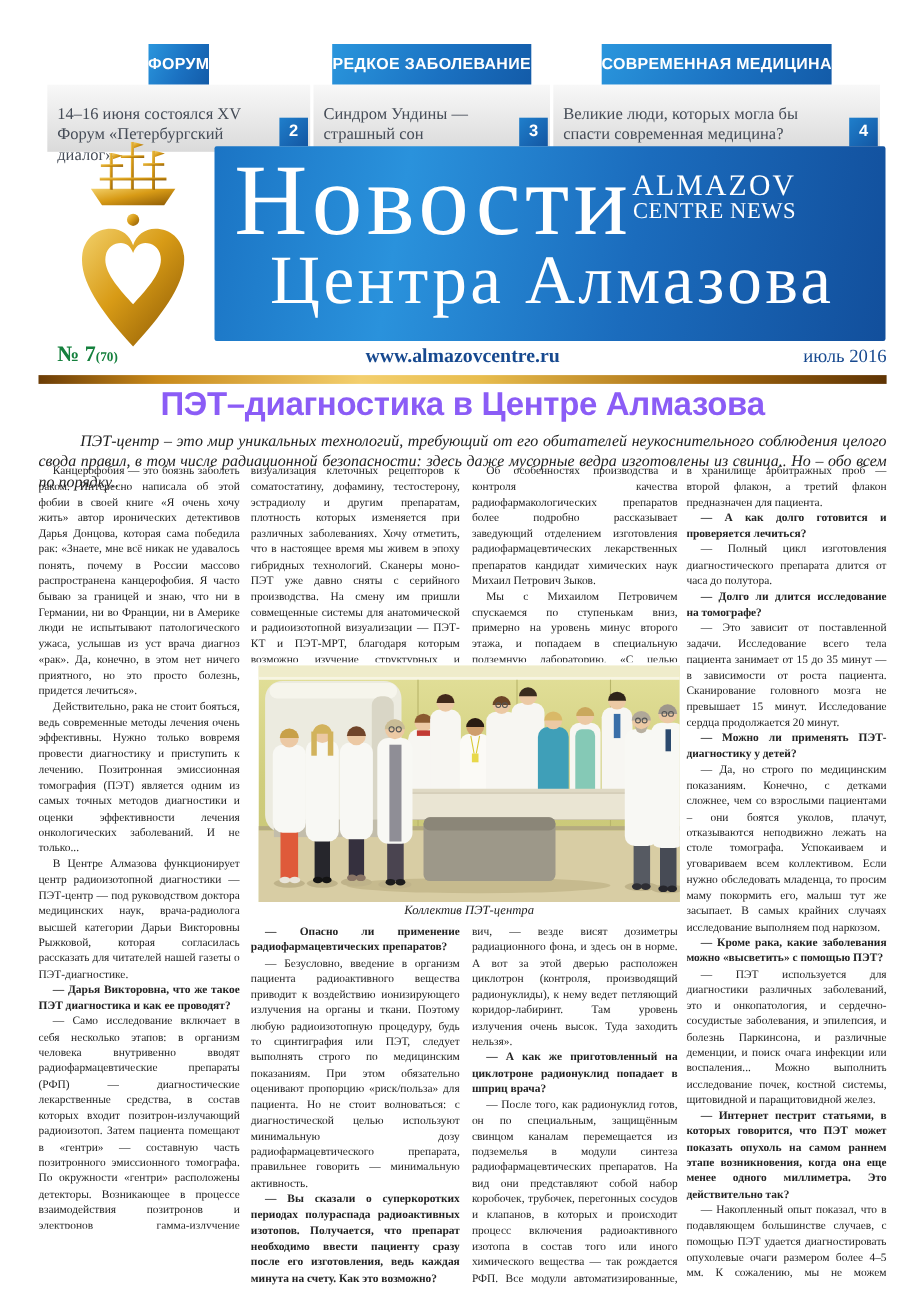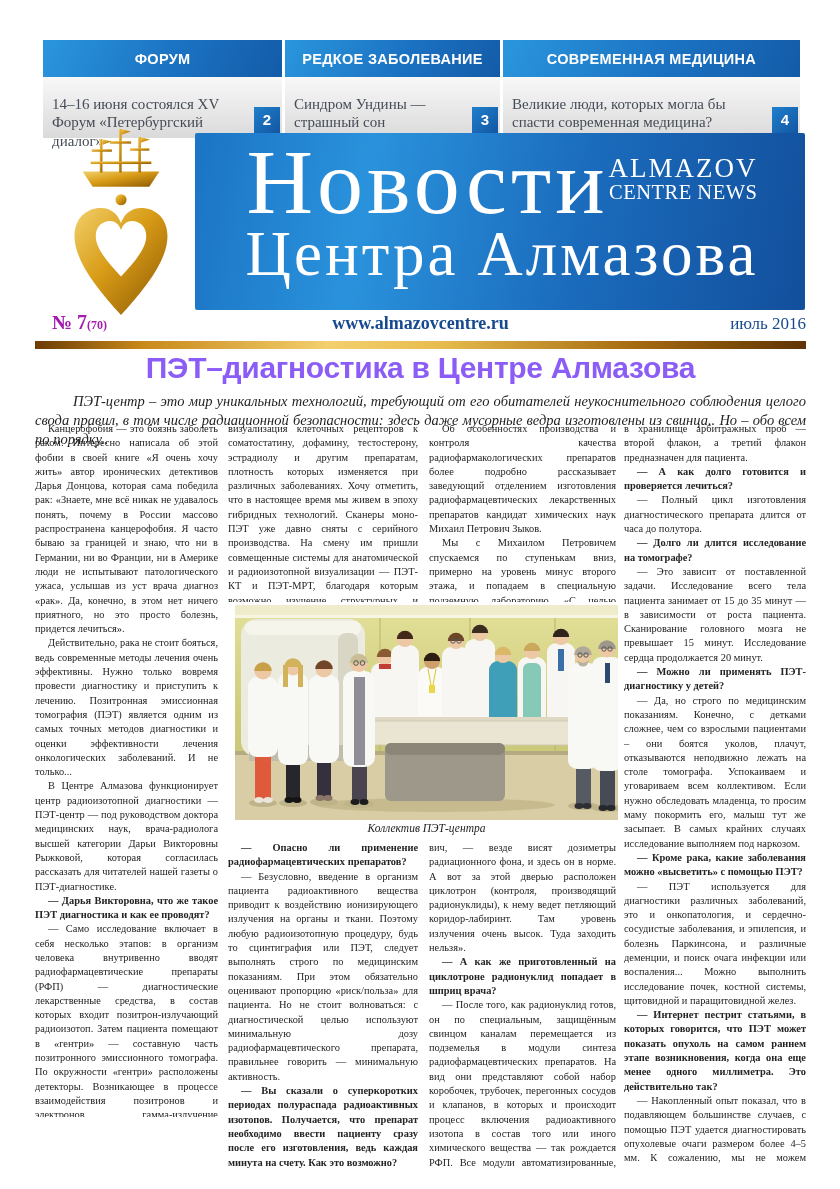--- a/index.html
+++ b/index.html
@@ -1,43 +1,43 @@
 <!DOCTYPE html>
 <html lang="ru"><head>
 <meta charset="utf-8">
 <style>
   html,body{margin:0;padding:0;background:#fff;}
   .page{position:relative;width:840px;height:1189px;background:#fff;overflow:hidden;
         font-family:"Liberation Serif","DejaVu Serif",serif;}
   
   .teasers{position:absolute;left:43px;top:40px;width:757px;display:flex;gap:3px;}
-  .teaser-box{display:flex;flex-direction:column;}
+  .teaser-box{display:flex;flex-direction:column;align-items:center;}
   .tb1{width:239px;} .tb2{width:215px;} .tb3{width:297px;}
   .teaser-head{height:37px;display:flex;align-items:center;justify-content:center;
     background:linear-gradient(115deg,#2a96dd 0%,#1b72c2 55%,#135ba8 100%);
     color:#fff;font-family:"Liberation Sans",sans-serif;font-weight:bold;font-size:14.5px;letter-spacing:.3px;}
   .teaser-body{position:relative;height:40px;padding:18px 40px 3px 9px;
     background:linear-gradient(#f8f8f8,#dadada);
     color:#454c57;font-size:15px;line-height:1.22;}
   .page-badge{position:absolute;right:2px;bottom:5px;width:26px;height:26px;
     background:linear-gradient(135deg,#1f7fcc,#1356a2);color:#fff;
     font-family:"Liberation Sans",sans-serif;font-weight:bold;font-size:15px;
     display:flex;align-items:center;justify-content:center;}
   
   .logo{position:absolute;left:66px;top:123px;width:110px;height:194px;}
   .mast-box{position:absolute;left:195px;top:133px;width:610px;height:177px;border-radius:2px;
     background:linear-gradient(100deg,#1b74c4 0%,#2a92dc 28%,#1b6cbd 62%,#124f9c 100%);
     color:#fff;box-sizing:border-box;padding:4px 14px 0 18px;}
-  .mast-row1{display:flex;justify-content:center;align-items:flex-start;}
+  .mast-row1{display:flex;justify-content:flex-start;align-items:flex-start;}
   .mast-title1{font-size:92px;line-height:.98;letter-spacing:4px;}
   .mast-en{text-align:right;padding-top:18px;}
   .mast-en .l1{display:block;font-size:27px;line-height:1.0;letter-spacing:2px;}
   .mast-en .l2{display:block;font-size:20.5px;line-height:1.05;letter-spacing:.5px;}
   .mast-title2{font-size:63px;line-height:1;letter-spacing:3px;text-align:center;margin-top:-4px;}
-  .issue{position:absolute;left:52px;top:311px;font-size:20px;font-weight:600;color:#a21caf;}
+  .issue{position:absolute;left:52px;top:311px;font-size:20px;font-weight:600;color:#15803d;}
   .issue small{font-size:12px;font-weight:600;}
   .site{position:absolute;left:35px;top:313px;width:771px;text-align:center;
     font-size:18px;font-weight:bold;color:#17498f;}
   .date{position:absolute;left:35px;top:314px;width:771px;text-align:right;font-size:17px;color:#17498f;}
   .gold-bar{position:absolute;left:35px;top:341px;width:771px;height:8px;
     background:linear-gradient(90deg,#6b3c06 0%,#c8891a 14%,#f3cf6e 38%,#e8bd4e 52%,#a56a10 78%,#5f3404 100%);}
   
   .headline{position:absolute;left:35px;top:351px;width:771px;text-align:center;
     font-family:"Liberation Sans",sans-serif;font-weight:bold;font-size:30px;color:#8b5cf6;letter-spacing:-.3px;}
   .lead{position:absolute;left:35px;top:392px;width:771px;font-style:italic;font-size:14.5px;

